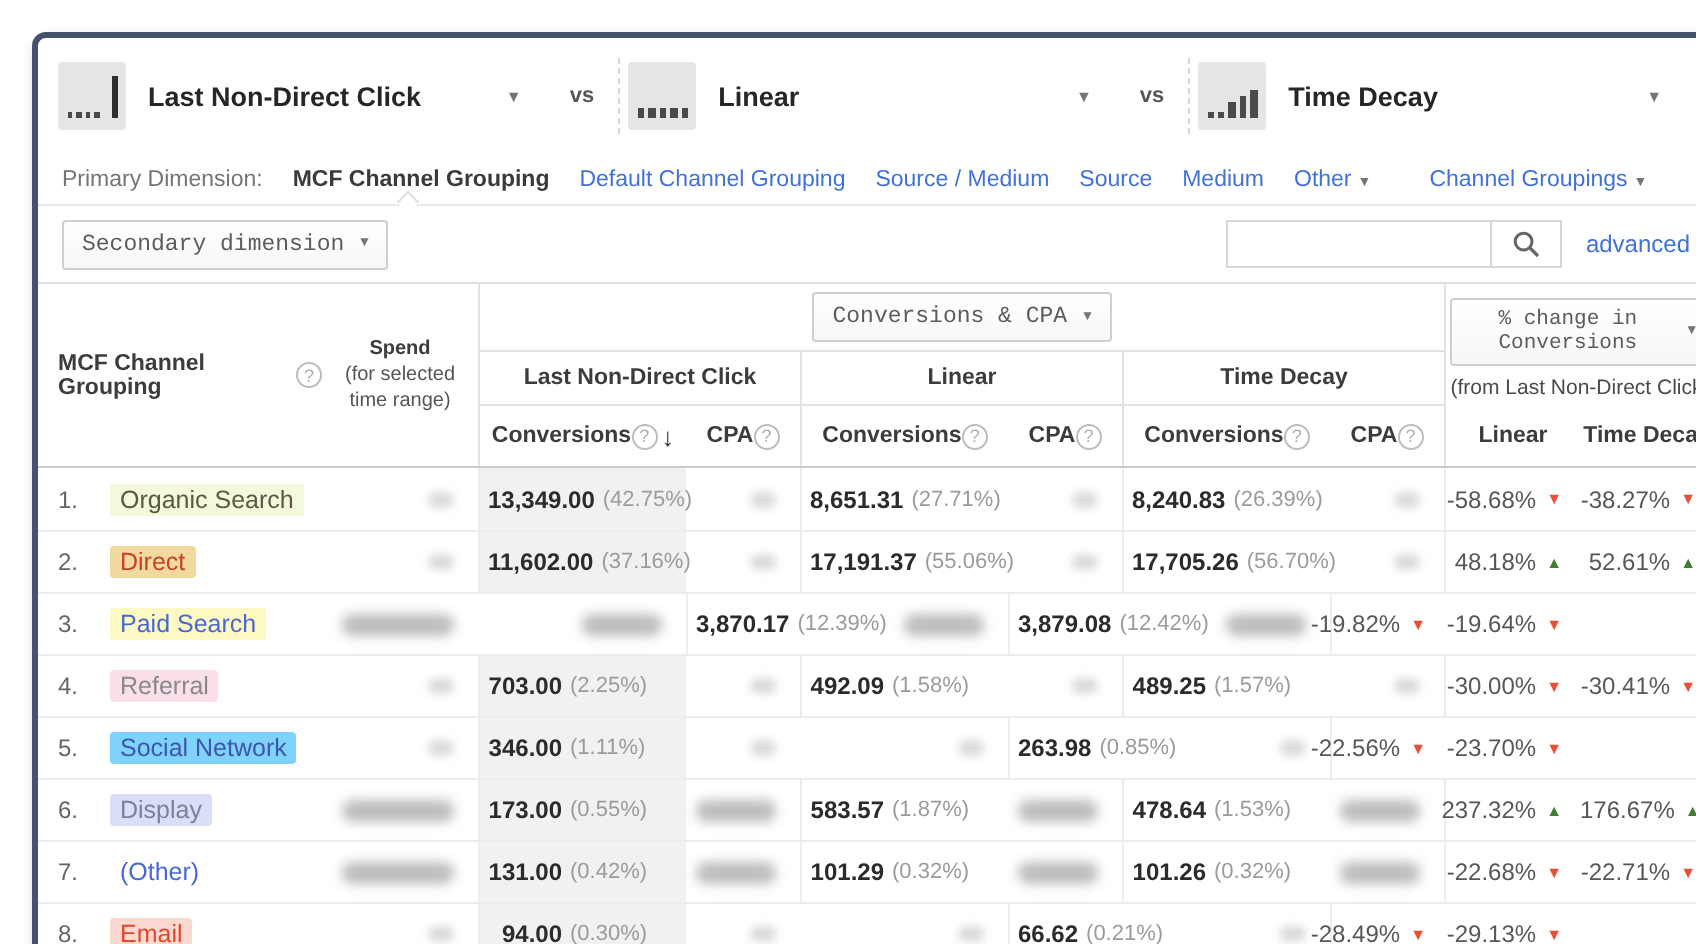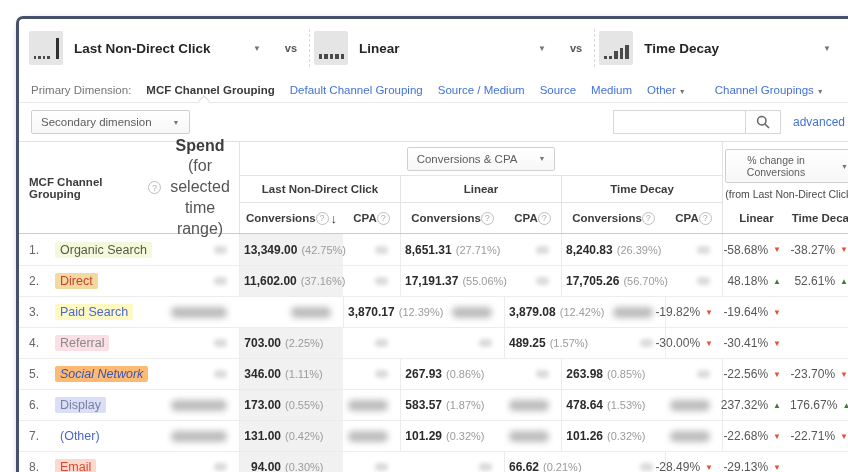--- a/index.html
+++ b/index.html
@@ -32,41 +32,41 @@
             border-bottom: 1px solid #e8e8e8; position: relative; }
   .dim-selected { font-weight: bold; color: #3a3a3a; position: relative; cursor: pointer; }
   .dim-selected::after { content: ""; position: absolute; left: 42%; bottom: -9px;
             width: 7px; height: 7px; background: #fff; transform: rotate(45deg);
             border-left: 1px solid #ddd; border-top: 1px solid #ddd; }
   .dimlink { color: #4272d7; cursor: pointer; white-space: nowrap; }
   .dimlink .scaret { font-size: 7px; color: #757575; margin-left: 3px; }
   .gap-lg { margin-left: 14px; }
   
   .toolbar { height: 38px; display: flex; align-items: center; padding: 0 12px; }
-  .gbtn { display: inline-flex; align-items: center; gap: 21px;
+  .gbtn { display: inline-flex; align-items: center; gap: 8px;
           border: 1px solid #cfcfcf; border-radius: 2px;
           background: linear-gradient(#fff, #f7f7f7);
-          font-family: Liberation Sans, sans-serif;
+          font-family: Liberation Mono, monospace;
           font-size: 11.5px; color: #5c5c5c; padding: 5px 9px; cursor: pointer; }
   .gbtn .scaret { font-size: 7px; color: #757575; }
   .searchwrap { margin-left: auto; display: flex; align-items: center; }
   .searchinput { width: 132px; height: 24px; border: 1px solid #d7d7d7;
           border-right: none; padding: 0 6px; font-size: 12px; outline: none; }
   .searchbtn { width: 36px; height: 24px; border: 1px solid #d7d7d7; background: #fff;
           display: flex; align-items: center; justify-content: center; cursor: pointer; }
   .advanced { color: #4272d7; font-size: 12px; margin-left: 12px; cursor: pointer; }
   
   .cols { display: grid; grid-template-columns: 142px 78px 104px 57px 104px 57px 104px 57px 68px 1fr; }
   .thead { border-top: 1px solid #e0e0e0; border-bottom: 1px solid #cbcbcb;
            grid-template-rows: 34px 27px 30px; font-size: 11.5px; color: #3c3c3c; }
   .h-dim  { grid-column: 1; grid-row: 1/4; display: flex; align-items: center; gap: 5px;
             padding-left: 10px; font-weight: bold; }
   .h-spend{ grid-column: 2; grid-row: 1/4; display: flex; flex-direction: column;
             align-items: center; justify-content: center; text-align: center;
-            font-size: 16px; color: #555; line-height: 1.3; padding: 0 4px; }
+            font-size: 10px; color: #555; line-height: 1.3; padding: 0 4px; }
   .spend-t { font-weight: bold; color: #3c3c3c; }
   .h-metric { grid-column: 3/9; grid-row: 1; display: flex; align-items: center; justify-content: center;
             border-left: 1px solid #e3e3e3; border-bottom: 1px solid #e3e3e3; }
   .h-group { grid-row: 2; display: flex; align-items: center; justify-content: center;
             font-weight: bold; border-left: 1px solid #e3e3e3; border-bottom: 1px solid #e3e3e3; }
   .g1 { grid-column: 3/5; } .g2 { grid-column: 5/7; } .g3 { grid-column: 7/9; }
   .h-sub { grid-row: 3; display: flex; align-items: center; justify-content: center; gap: 0; font-weight: bold; }
   .s-c1 { grid-column: 3; border-left: 1px solid #e3e3e3; }
   .s-p1 { grid-column: 4; } .s-c2 { grid-column: 5; border-left: 1px solid #e3e3e3; }
   .s-p2 { grid-column: 6; } .s-c3 { grid-column: 7; border-left: 1px solid #e3e3e3; }
@@ -356,20 +356,24 @@
         <div class="cell c-blur">
           <span class="blob-small"></span>
         </div>
         <div class="cell c-num bl sorted">
           <span class="val">703.00</span>
           <span class="pct">(2.25%)</span>
         </div>
         <div class="cell c-blur">
           <span class="blob-small"></span>
         </div>
+        <div class="cell c-num bl">
+          <span class="val">492.09</span>
+          <span class="pct">(1.58%)</span>
+        </div>
         <div class="cell c-blur">
           <span class="blob-small"></span>
         </div>
         <div class="cell c-num bl">
           <span class="val">489.25</span>
           <span class="pct">(1.57%)</span>
         </div>
         <div class="cell c-blur">
           <span class="blob-small"></span>
         </div>
@@ -378,36 +382,32 @@
           <span class="arr down">▼</span>
         </div>
         <div class="cell c-chg">
           <span class="chg-val">-30.41%</span>
           <span class="arr down">▼</span>
         </div>
       </div>
       <div class="row cols">
         <div class="cell c-channel">
           <span class="rank">5.</span>
-          <span class="chip" style="background: #fdba74; color: rgb(61, 85, 173); font-style: italic;">Social Network</span>
+          <span class="chip" style="background: #7dd3fc; color: rgb(61, 85, 173);">Social Network</span>
         </div>
         <div class="cell c-blur">
           <span class="blob-small"></span>
         </div>
         <div class="cell c-num bl sorted">
           <span class="val">346.00</span>
           <span class="pct">(1.11%)</span>
         </div>
         <div class="cell c-blur">
           <span class="blob-small"></span>
         </div>
-        <div class="cell c-num bl">
-          <span class="val">267.93</span>
-          <span class="pct">(0.86%)</span>
-        </div>
         <div class="cell c-blur">
           <span class="blob-small"></span>
         </div>
         <div class="cell c-num bl">
           <span class="val">263.98</span>
           <span class="pct">(0.85%)</span>
         </div>
         <div class="cell c-blur">
           <span class="blob-small"></span>
         </div>

